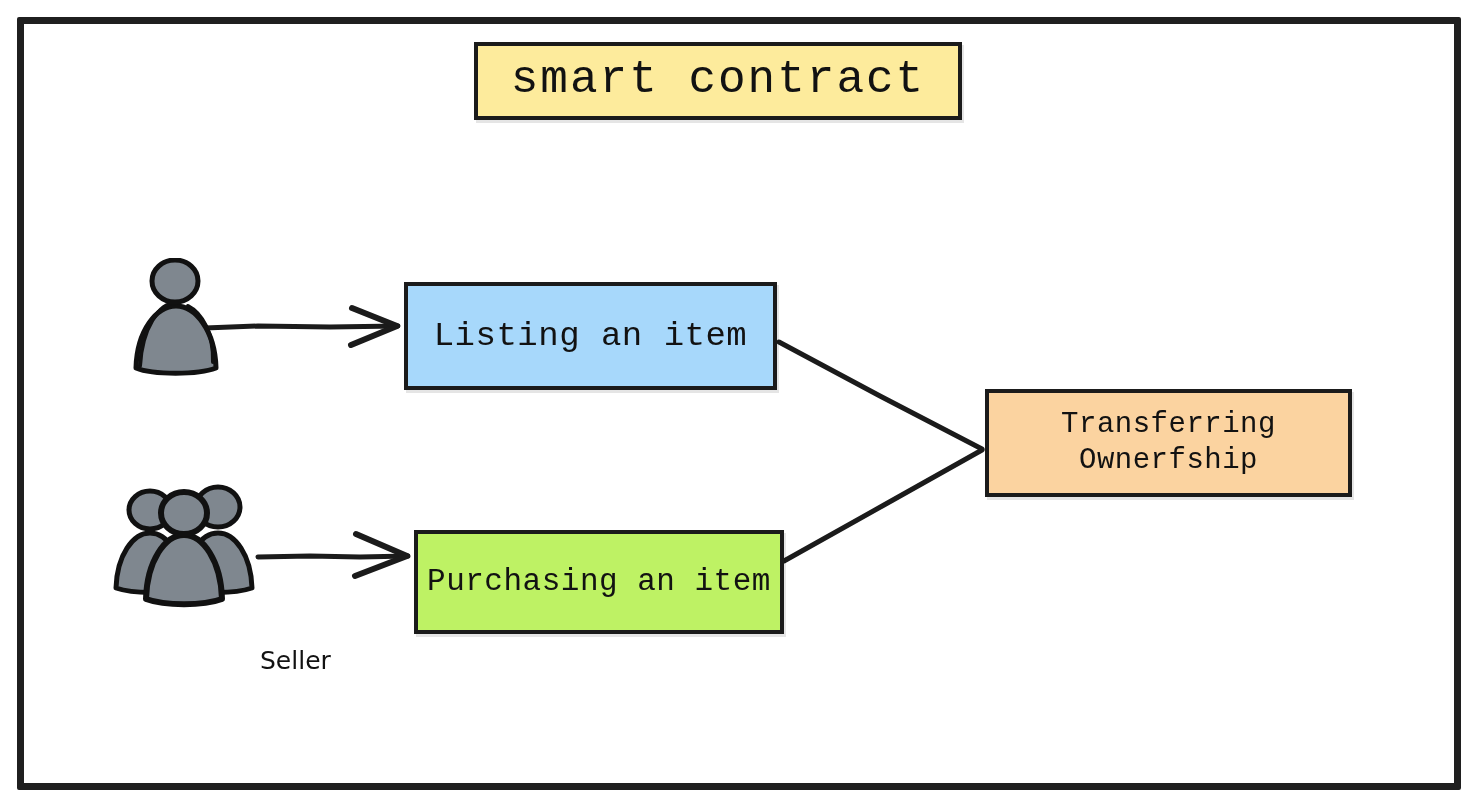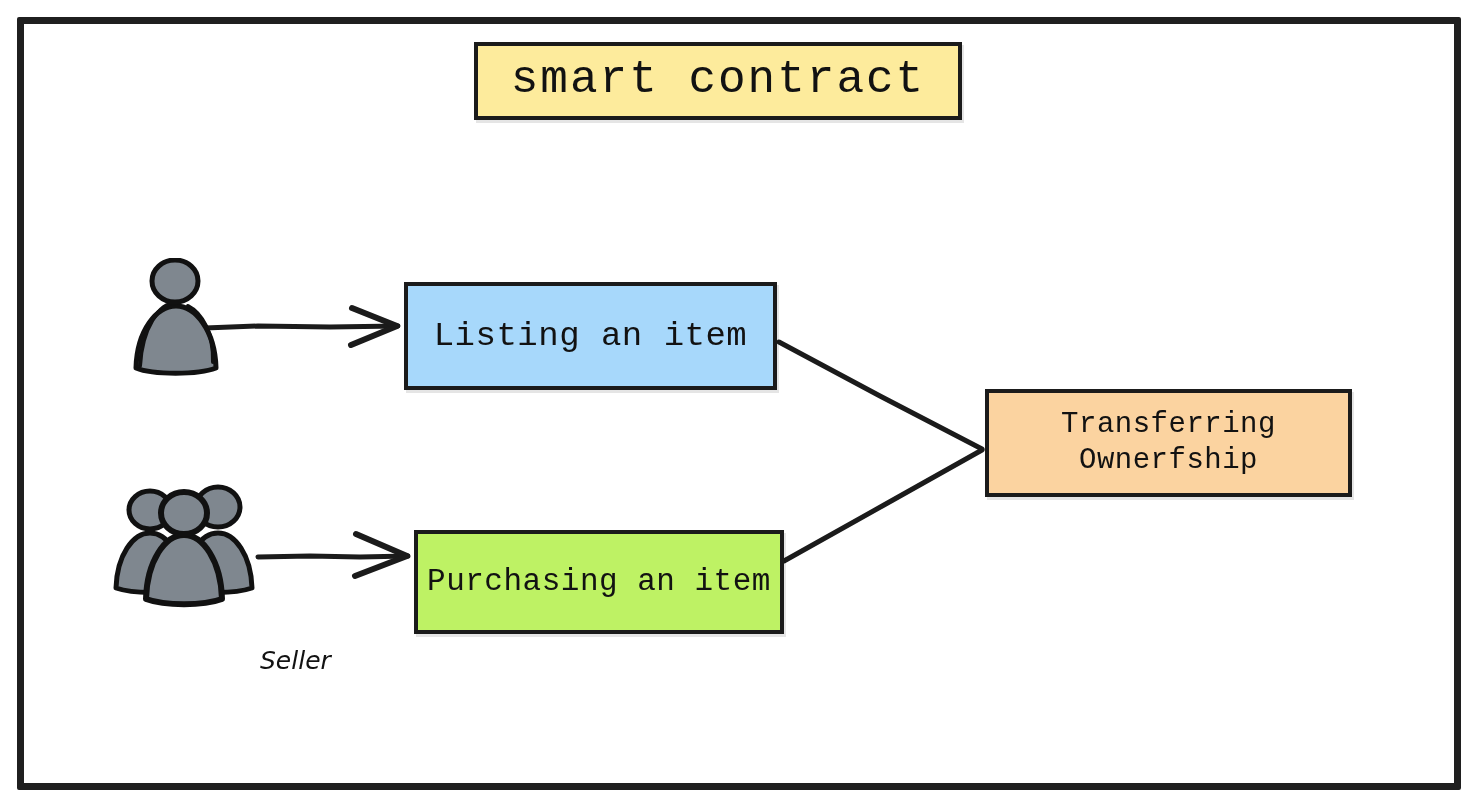--- a/index.html
+++ b/index.html
@@ -89,21 +89,21 @@
     display: block;
   }
   .actor-label {
     position: absolute;
     color: #121212;
     font-family: "DejaVu Sans", sans-serif;
     font-size: 25px;
     white-space: nowrap;
   }
   #seller-actor { left: 118px; top: 258px; width: 170px; height: 125px; }
-  #seller-label { left: 142px; top: 388px; font-style: italic; }
+  #seller-label { left: 142px; top: 388px; }
   #buyer-actor  { left: 108px; top: 483px; width: 180px; height: 125px; }
 
   
   #connectors {
     position: absolute;
     left: 0;
     top: 0;
     width: 1478px;
     height: 810px;
     pointer-events: none;

